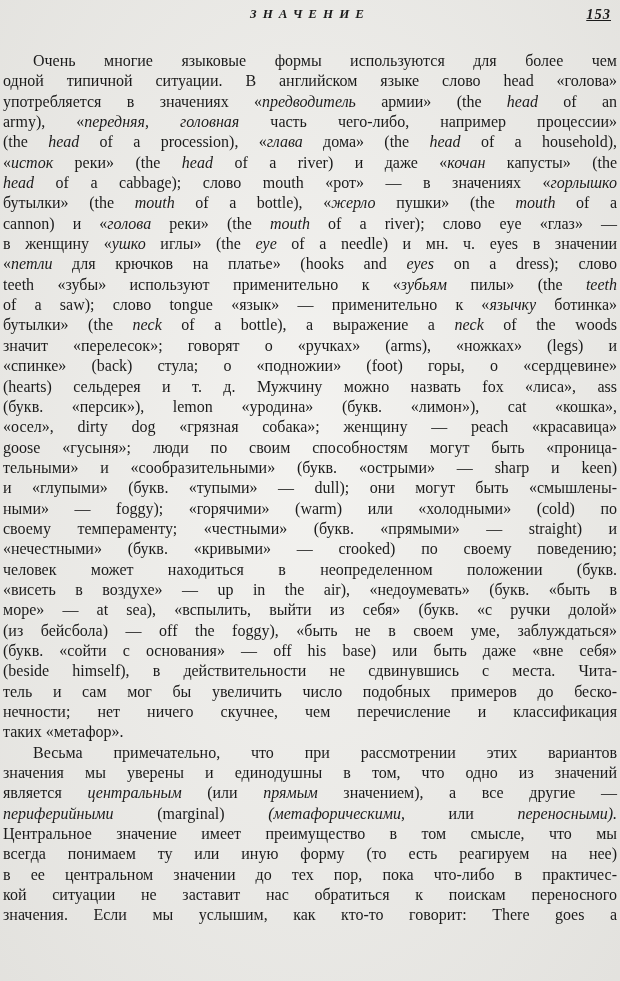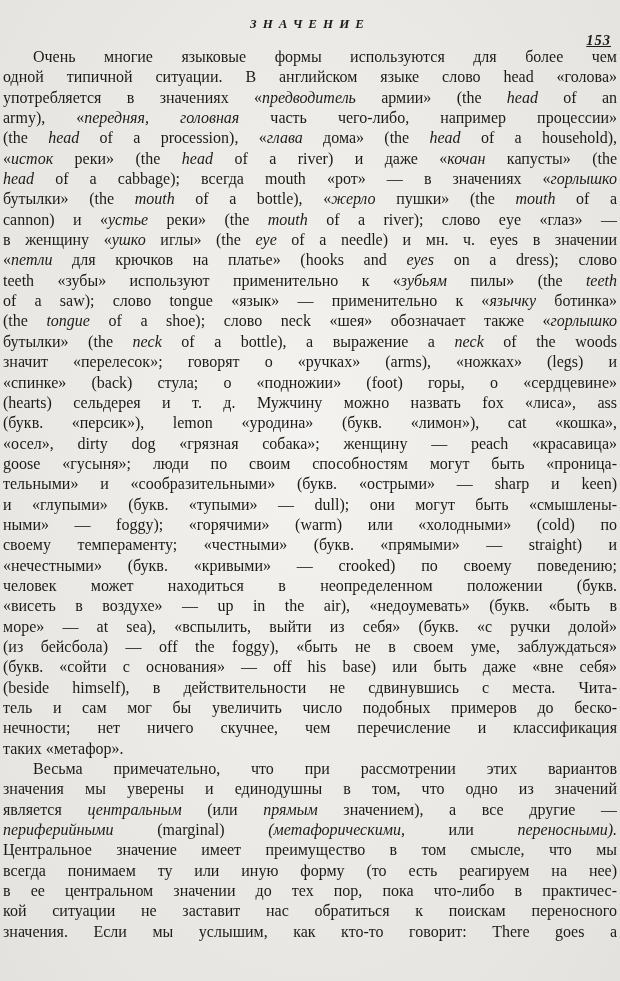--- a/index.html
+++ b/index.html
@@ -13,50 +13,50 @@
   }
   .page {
     position: relative;
     width: 620px;
     height: 981px;
     box-sizing: border-box;
     background: var(--paper);
     background-image: radial-gradient(ellipse at 50% 45%, rgba(255,255,255,0.35), rgba(0,0,0,0.045));
     color: var(--ink);
     font-family: "Liberation Serif", "DejaVu Serif", serif;
-    padding: 16px 3px 0 3px;
+    padding: 6px 3px 0 3px;
     overflow: hidden;
   }
   .running-head {
     position: relative;
     height: 20px;
   }
   .head-title {
     position: absolute;
     left: 50%;
     top: 0;
     transform: translateX(-50%);
     font-style: italic;
     font-weight: bold;
     font-size: 13px;
     letter-spacing: 6px;
     white-space: nowrap;
   }
   .page-num {
     position: absolute;
     right: 6px;
-    top: 16px;
+    top: 0;
     font-style: italic;
     font-weight: bold;
     font-size: 14.5px;
     letter-spacing: 1px;
     text-decoration: underline;
   }
   .body-text {
-    margin-top: 11px;
+    margin-top: 25px;
   }
   .line {
     font-size: 16px;
     line-height: 20.35px;
     text-align: justify;
     text-align-last: justify;
     white-space: normal;
   }
   .line.indent {
     text-indent: 30px;
@@ -76,28 +76,27 @@
     <span class="head-title">ЗНАЧЕНИЕ</span>
     <span class="page-num">153</span>
   </header>
   <main class="body-text">
       <div class="line indent"><span>Очень многие языковые формы используются для более чем</span></div>
       <div class="line"><span>одной типичной ситуации. В английском языке слово head «голова»</span></div>
       <div class="line"><span>употребляется в значениях «</span><span class="i">предводитель</span><span> армии» (the </span><span class="i">head</span><span> of an</span></div>
       <div class="line"><span>army), «</span><span class="i">передняя, головная</span><span> часть чего-либо, например процессии»</span></div>
       <div class="line"><span>(the </span><span class="i">head</span><span> of a procession), «</span><span class="i">глава</span><span> дома» (the </span><span class="i">head</span><span> of a household),</span></div>
       <div class="line"><span>«</span><span class="i">исток</span><span> реки» (the </span><span class="i">head</span><span> of a river) и даже «</span><span class="i">кочан</span><span> капусты» (the</span></div>
-      <div class="line"><span class="i">head</span><span> of a cabbage); всегда mouth «рот» — в значениях «</span><span class="i">горлышко</span></div>
+      <div class="line"><span class="i">head</span><span> of a cabbage); слово mouth «рот» — в значениях «</span><span class="i">горлышко</span></div>
       <div class="line"><span>бутылки» (the </span><span class="i">mouth</span><span> of a bottle), «</span><span class="i">жерло</span><span> пушки» (the </span><span class="i">mouth</span><span> of a</span></div>
-      <div class="line"><span>cannon) и «</span><span class="i">устье</span><span> реки» (the </span><span class="i">mouth</span><span> of a river); слово eye «глаз» —</span></div>
+      <div class="line"><span>cannon) и «</span><span class="i">голова</span><span> реки» (the </span><span class="i">mouth</span><span> of a river); слово eye «глаз» —</span></div>
       <div class="line"><span>в женщину «</span><span class="i">ушко</span><span> иглы» (the </span><span class="i">eye</span><span> of a needle) и мн. ч. eyes в значении</span></div>
       <div class="line"><span>«</span><span class="i">петли</span><span> для крючков на платье» (hooks and </span><span class="i">eyes</span><span> on a dress); слово</span></div>
       <div class="line"><span>teeth «зубы» используют применительно к «</span><span class="i">зубьям</span><span> пилы» (the </span><span class="i">teeth</span></div>
       <div class="line"><span>of a saw); слово tongue «язык» — применительно к «</span><span class="i">язычку</span><span> ботинка»</span></div>
-      <div class="line"><span>(the </span><span class="i">tongue</span><span> of a shoe); слово neck «шея» обозначает также «</span><span class="i">горлышко</span></div>
       <div class="line"><span>бутылки» (the </span><span class="i">neck</span><span> of a bottle), а выражение a </span><span class="i">neck</span><span> of the woods</span></div>
       <div class="line"><span>значит «перелесок»; говорят о «ручках» (arms), «ножках» (legs) и</span></div>
       <div class="line"><span>«спинке» (back) стула; о «подножии» (foot) горы, о «сердцевине»</span></div>
       <div class="line"><span>(hearts) сельдерея и т. д. Мужчину можно назвать fox «лиса», ass</span></div>
       <div class="line"><span>(букв. «персик»), lemon «уродина» (букв. «лимон»), cat «кошка»,</span></div>
       <div class="line"><span>«осел», dirty dog «грязная собака»; женщину — peach «красавица»</span></div>
       <div class="line"><span>goose «гусыня»; люди по своим способностям могут быть «проница-</span></div>
       <div class="line"><span>тельными» и «сообразительными» (букв. «острыми» — sharp и keen)</span></div>
       <div class="line"><span>и «глупыми» (букв. «тупыми» — dull); они могут быть «смышлены-</span></div>
       <div class="line"><span>ными» — foggy); «горячими» (warm) или «холодными» (cold) по</span></div>

